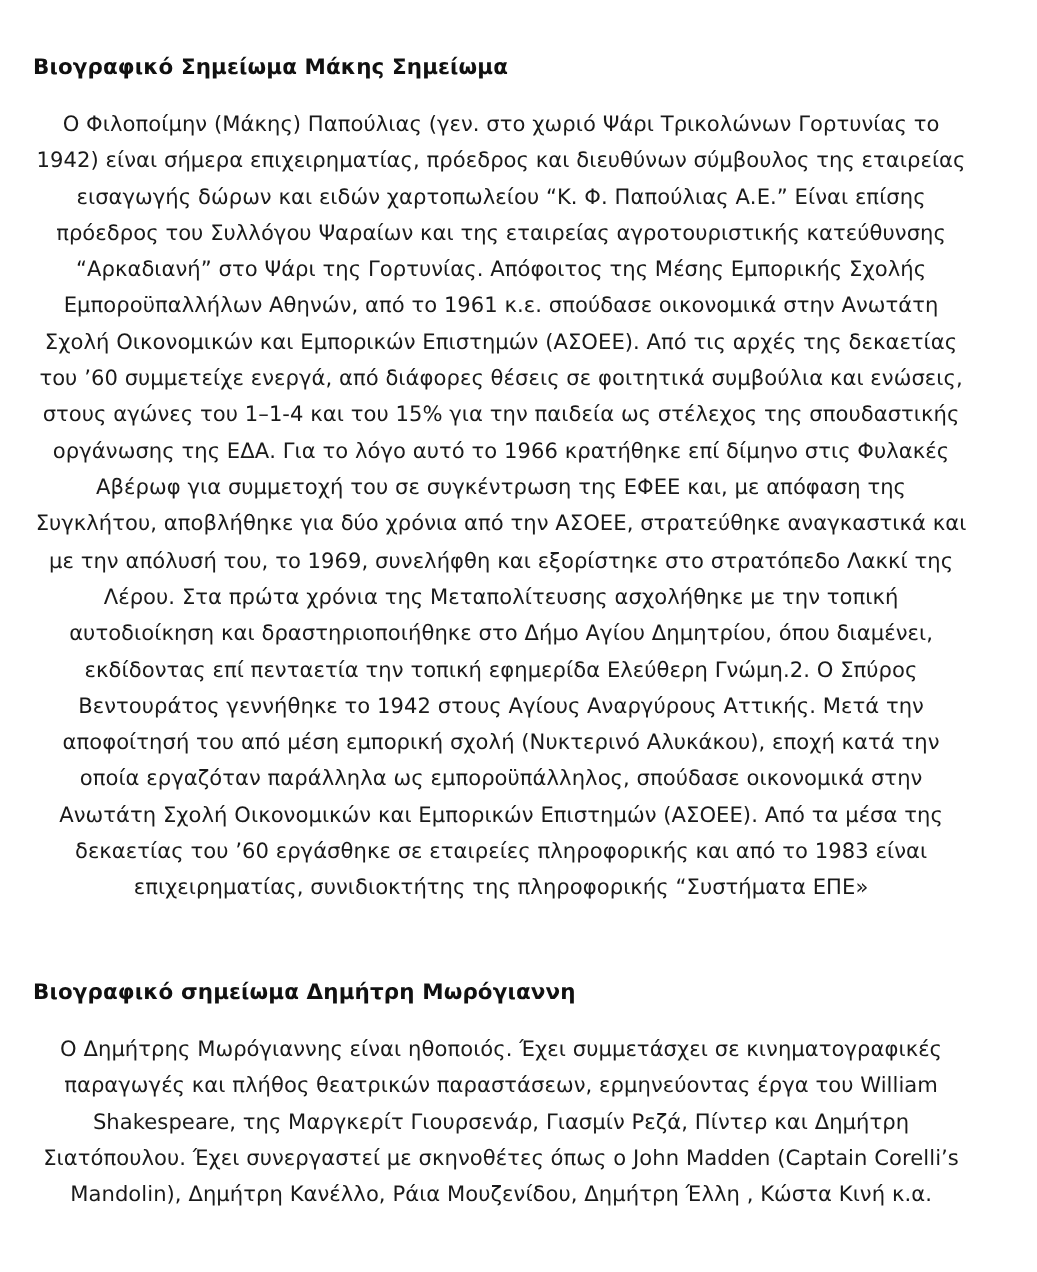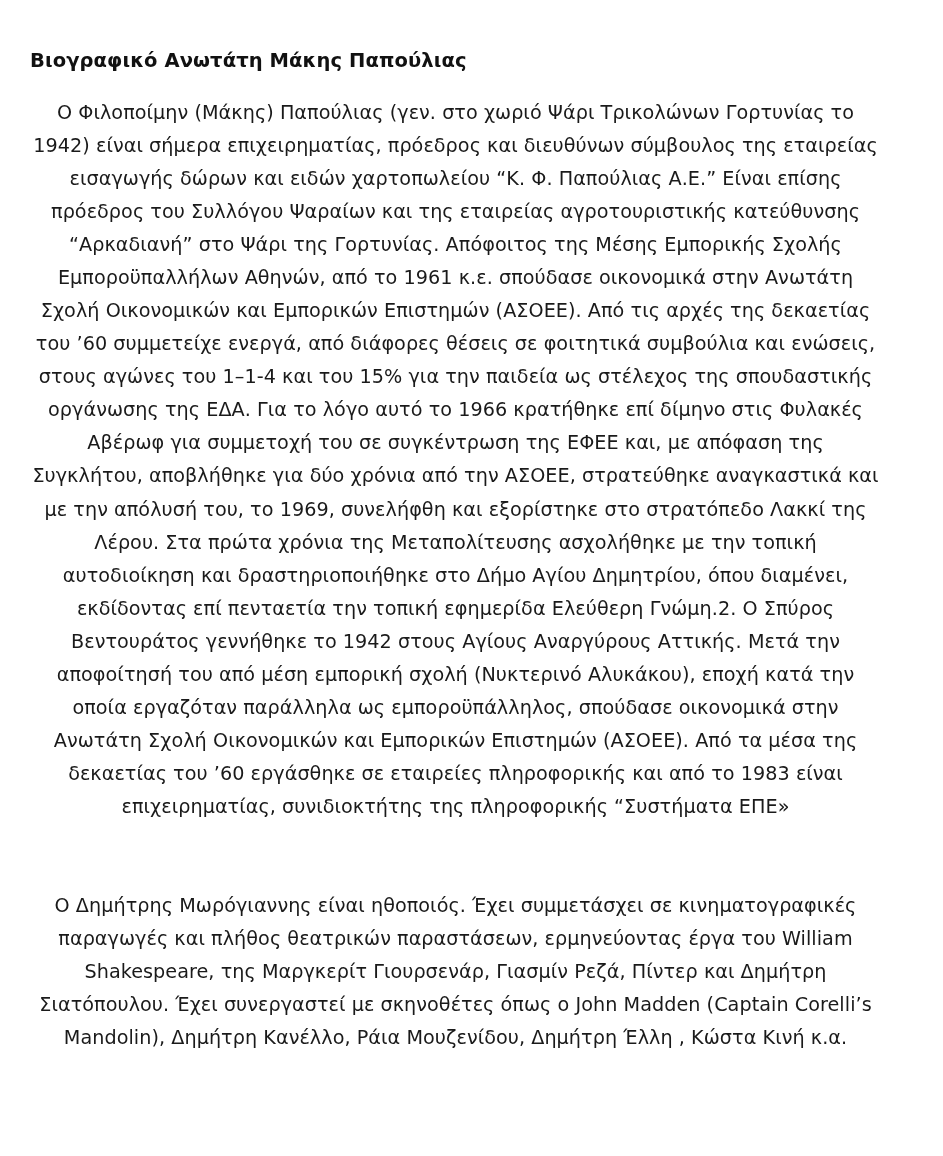--- a/index.html
+++ b/index.html
@@ -45,21 +45,22 @@
   .section + .section {
     margin-top: 66px;
   }
 </style>
 </head>
 <body>
 
 <div class="page">
 
   <div class="section">
-    <h2 class="doc-heading">Βιογραφικό Ανωτάτη Μάκης Παπούλιας</h2>
+    <h2 class="doc-heading">Βιογραφικό Σημείωμα Μάκης Σημείωμα</h2>
     <p class="doc-paragraph">Ο Φιλοποίμην (Μάκης) Παπούλιας (γεν. στο χωριό Ψάρι Τρικολώνων Γορτυνίας το 1942) είναι σήμερα επιχειρηματίας, πρόεδρος και διευθύνων σύμβουλος της εταιρείας εισαγωγής δώρων και ειδών χαρτοπωλείου “Κ. Φ. Παπούλιας Α.Ε.” Είναι επίσης πρόεδρος του Συλλόγου Ψαραίων και της εταιρείας αγροτουριστικής κατεύθυνσης “Αρκαδιανή” στο Ψάρι της Γορτυνίας. Απόφοιτος της Μέσης Εμπορικής Σχολής Εμποροϋπαλλήλων Αθηνών, από το 1961 κ.ε. σπούδασε οικονομικά στην Ανωτάτη Σχολή Οικονομικών και Εμπορικών Επιστημών (ΑΣΟΕΕ). Από τις αρχές της δεκαετίας του ’60 συμμετείχε ενεργά, από διάφορες θέσεις σε φοιτητικά συμβούλια και ενώσεις, στους αγώνες του 1–1-4 και του 15% για την παιδεία ως στέλεχος της σπουδαστικής οργάνωσης της ΕΔΑ. Για το λόγο αυτό το 1966 κρατήθηκε επί δίμηνο στις Φυλακές Αβέρωφ για συμμετοχή του σε συγκέντρωση της ΕΦΕΕ και, με απόφαση της Συγκλήτου, αποβλήθηκε για δύο χρόνια από την ΑΣΟΕΕ, στρατεύθηκε αναγκαστικά και με την απόλυσή του, το 1969, συνελήφθη και εξορίστηκε στο στρατόπεδο Λακκί της Λέρου. Στα πρώτα χρόνια της Μεταπολίτευσης ασχολήθηκε με την τοπική αυτοδιοίκηση και δραστηριοποιήθηκε στο Δήμο Αγίου Δημητρίου, όπου διαμένει, εκδίδοντας επί πενταετία την τοπική εφημερίδα Ελεύθερη Γνώμη.2. Ο Σπύρος Βεντουράτος γεννήθηκε το 1942 στους Αγίους Αναργύρους Αττικής. Μετά την αποφοίτησή του από μέση εμπορική σχολή (Νυκτερινό Αλυκάκου), εποχή κατά την οποία εργαζόταν παράλληλα ως εμποροϋπάλληλος, σπούδασε οικονομικά στην Ανωτάτη Σχολή Οικονομικών και Εμπορικών Επιστημών (ΑΣΟΕΕ). Από τα μέσα της δεκαετίας του ’60 εργάσθηκε σε εταιρείες πληροφορικής και από το 1983 είναι επιχειρηματίας, συνιδιοκτήτης της πληροφορικής “Συστήματα ΕΠΕ»</p>
   </div>
 
   <div class="section">
+    <h2 class="doc-heading second">Βιογραφικό σημείωμα Δημήτρη Μωρόγιαννη</h2>
     <p class="doc-paragraph">Ο Δημήτρης Μωρόγιαννης είναι ηθοποιός. Έχει συμμετάσχει σε κινηματογραφικές παραγωγές και πλήθος θεατρικών παραστάσεων, ερμηνεύοντας έργα του William Shakespeare, της Μαργκερίτ Γιουρσενάρ, Γιασμίν Ρεζά, Πίντερ και Δημήτρη Σιατόπουλου. Έχει συνεργαστεί με σκηνοθέτες όπως ο John Madden (Captain Corelli’s Mandolin), Δημήτρη Κανέλλο, Ράια Μουζενίδου, Δημήτρη Έλλη , Κώστα Κινή κ.α.</p>
   </div>
 
 </div>
 
 </body></html>

